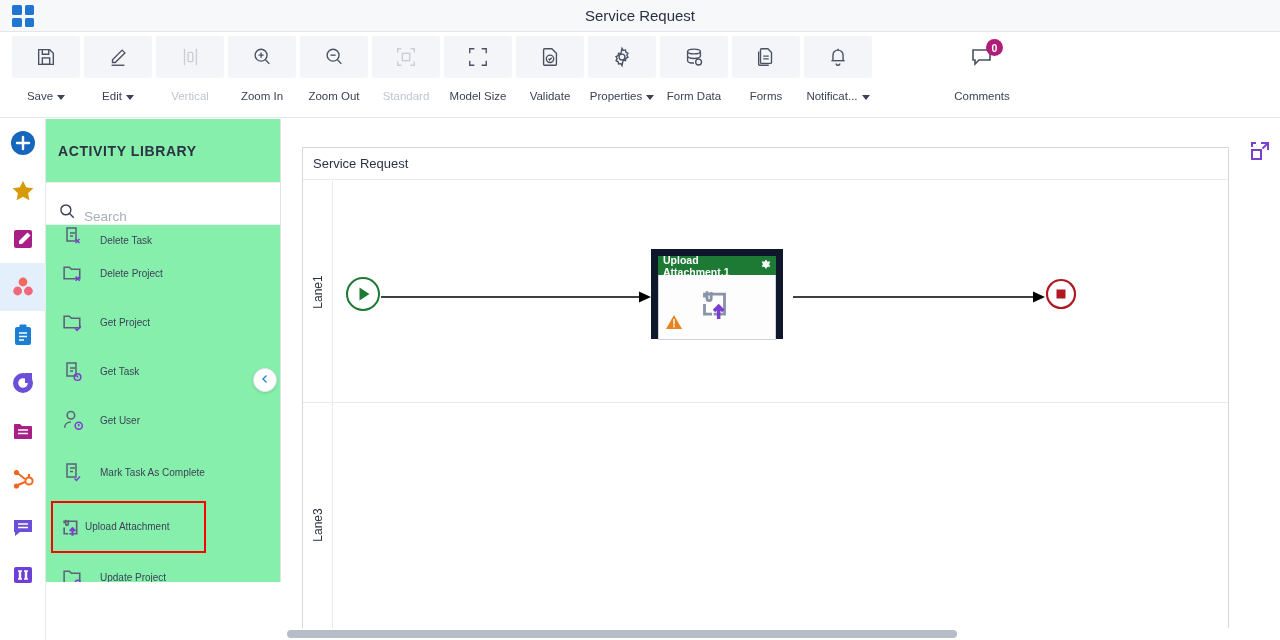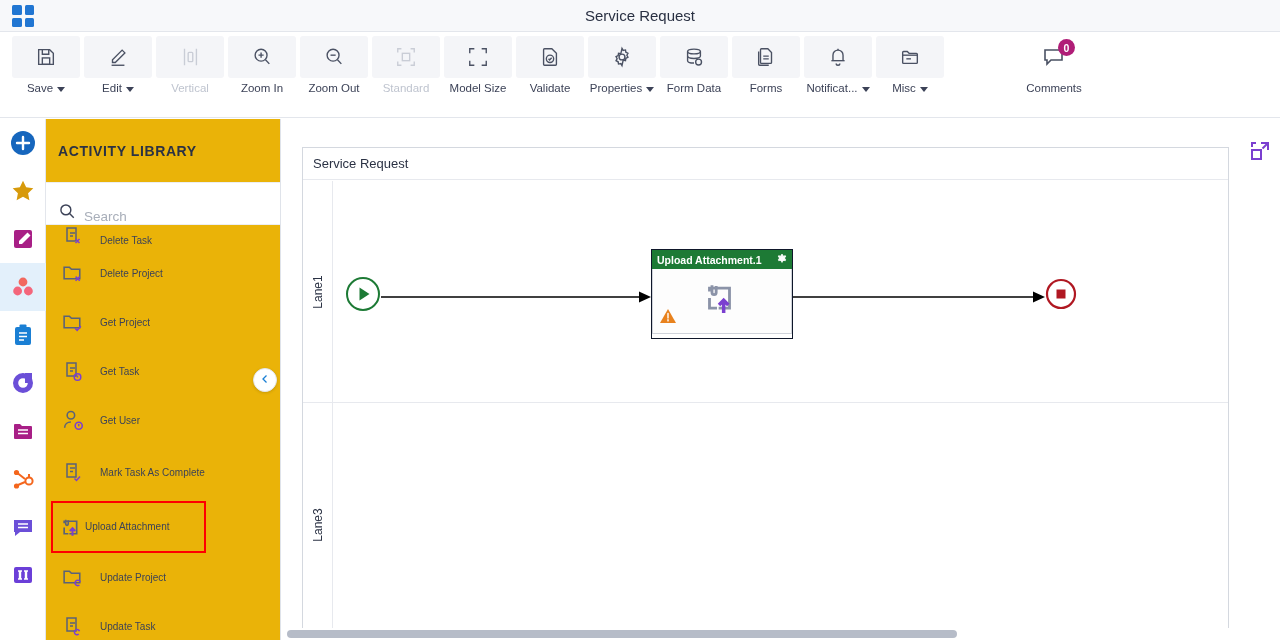--- a/index.html
+++ b/index.html
@@ -37,21 +37,21 @@
     cursor: pointer; position: relative;
   }
   .tb-item .tb-icon {
     width: 68px; height: 42px; background: #f4f5f8; border-radius: 3px;
     display: flex; align-items: center; justify-content: center;
     margin-bottom: 4px;
   }
   .tb-item.no-bg .tb-icon { background: transparent; }
   .tb-item .tb-label {
     font-size: 11.5px; color: #3c4257; white-space: nowrap;
-    display: flex; align-items: center; gap: 3px;
+    display: flex; align-items: center; gap: 3px; margin-top: 8px;
   }
   .tb-item.disabled .tb-label { color: #bfc4cf; }
   .tb-item.disabled .tb-icon svg { stroke: #c9cdd6; }
   .tb-item svg { display: block; }
   .caret { display: inline-block; width: 0; height: 0;
     border-left: 4px solid transparent; border-right: 4px solid transparent;
     border-top: 5px solid #3c4257; margin-left: 1px; position: relative; top: 1px; }
   .badge {
     position: absolute; top: 3px; left: 40px;
     width: 17px; height: 17px; border-radius: 50%;
@@ -66,22 +66,22 @@
     display: flex; flex-direction: column; align-items: center;
   }
   .rail-item {
     width: 46px; height: 48px; display: flex; align-items: center;
     justify-content: center; cursor: pointer;
   }
   .rail-item.active { background: #e3f0fb; }
 
   
   .lib {
-    position: absolute; left: 46px; top: 119px; width: 235px; height: 521px;
-    background: #eab308; border-right: 1px solid #dfe3ea; overflow: hidden;
+    position: absolute; left: 46px; top: 119px; width: 235px; height: 463px;
+    background: #86efac; border-right: 1px solid #dfe3ea; overflow: hidden;
   }
   .lib-head {
     height: 64px; display: flex; align-items: center; padding-left: 12px;
     font-size: 14px; letter-spacing: .6px; color: #2b3244; font-weight: bold;
     border-bottom: 1px solid #eceef2;
   }
   .lib-search {
     height: 42px; display: flex; align-items: flex-end; padding-left: 12px;
     gap: 8px; border-bottom: 1px solid #eceef2; background: #fff;
   }
@@ -143,22 +143,22 @@
     position: absolute; left: 287px; bottom: 2px; width: 670px; height: 8px;
     background: #b6bcc8; border-radius: 4px; cursor: pointer; z-index: 7;
   }
   .hscroll-track {
     position: absolute; left: 281px; bottom: 0px; width: 999px; height: 12px;
     background: #ffffff; z-index: 6;
   }
 
   
   .node {
-    position: absolute; border: 1px solid #0f172a; background: #fff;
-    width: 142px; height: 90px;
+    position: absolute; border: 7px solid #0f172a; background: #fff;
+    width: 132px; height: 90px;
   }
   .node-hdr {
     height: 19px; background: #1d7a35; color: #fff; font-size: 10.5px;
     font-weight: bold; display: flex; align-items: center;
     padding: 0 4px 0 5px; justify-content: space-between;
   }
   .node-body {
     height: 65px; background: #fdfdfd; border: 1px solid #cfd3da; border-top: none;
     position: relative;
   }
@@ -333,33 +333,20 @@
           <path d="M4.8 16h14.4"></path>
             <path d="M10 19a2 2 0 0 0 4 0"></path>
         </svg>
       </div>
       <div class="tb-label">
           <span>Notificat...</span>
           <span class="caret"></span>
         </div>
     </div>
 
-    <div class="tb-item">
-      <div class="tb-icon">
-        <svg width="22" height="22" viewBox="0 0 24 24" fill="none" stroke="#4a5163" stroke-width="1.5">
-          <path d="M4 7a1 1 0 0 1 1-1h4l2 2h8a1 1 0 0 1 1 1v9a1 1 0 0 1-1 1H5a1 1 0 0 1-1-1z"></path>
-          <path d="M4 10h16"></path>
-            <path d="M8 14h5"></path>
-        </svg>
-      </div>
-      <div class="tb-label">
-          <span>Misc</span>
-          <span class="caret"></span>
-        </div>
-    </div>
 
     <div class="tb-item no-bg" style="margin-left:72px">
       <div class="tb-icon">
         <svg width="26" height="24" viewBox="0 0 26 24" fill="none" stroke="#4a5163" stroke-width="1.6">
           <path d="M4 5h17v10H10l-4 4v-4H4z"></path>
         </svg>
       </div>
       <div class="badge">0</div>
       <div class="tb-label">
           <span>Comments</span>

